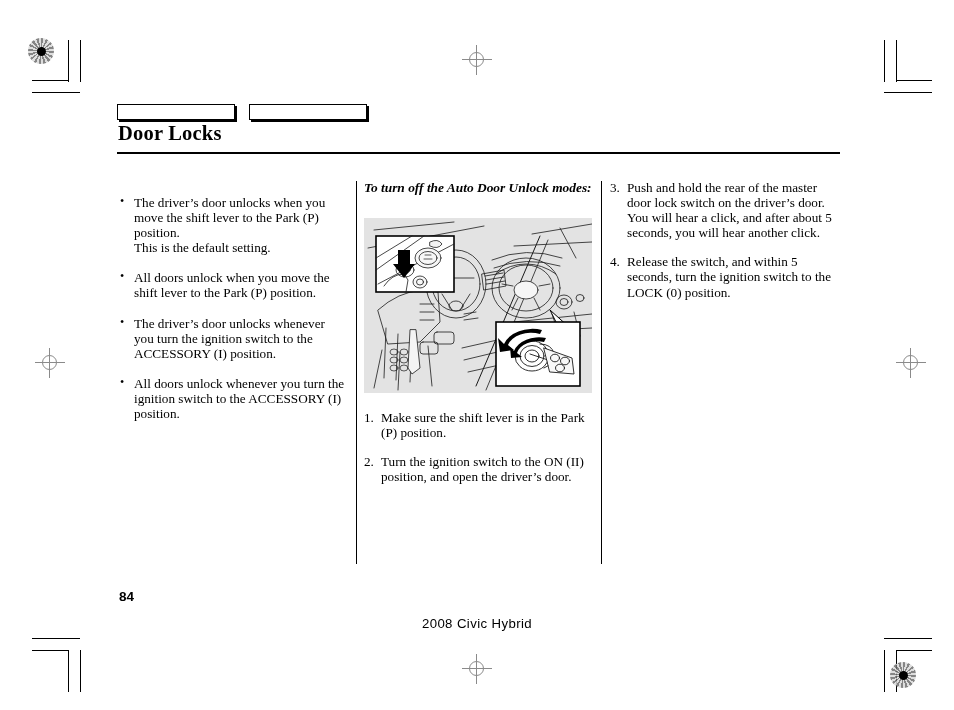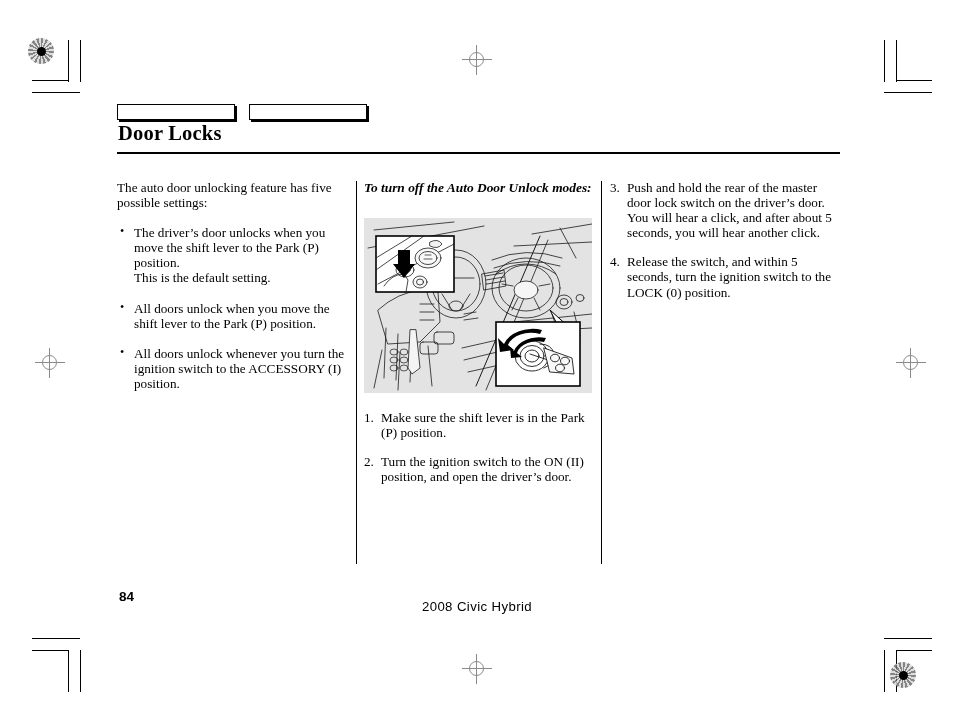--- a/index.html
+++ b/index.html
@@ -192,21 +192,21 @@
   
   .folio {
     position: absolute;
     left: 119px; top: 589px;
     font-family: "Liberation Sans", sans-serif;
     font-weight: bold;
     font-size: 13.5px;
   }
   .footer-model {
     position: absolute;
-    left: 0; top: 599px;
+    left: 0; top: 616px;
     width: 954px;
     text-align: center;
     font-family: "Liberation Sans", sans-serif;
     font-size: 13.2px;
     letter-spacing: .4px;
   }
 </style>
 </head>
 <body>
 
@@ -266,29 +266,31 @@
     <div class="tab"></div>
   </div>
 
   <div class="page-title">Door Locks</div>
   <div class="title-rule"></div>
 
   <div class="col-rule r1"></div>
   <div class="col-rule r2"></div>
 
   <div class="col left">
-    <p class="para">The auto door unlocking feature has five possible settings:</p>
 
     <ul class="bullets">
       <li>
         <span>The driver’s door unlocks when you move the shift lever to the Park (P) position.</span>
         <span class="l2">This is the default setting.</span>
       </li>
       <li>
         <span>All doors unlock when you move the shift lever to the Park (P) position.</span>
+      </li>
+      <li>
+        <span>The driver’s door unlocks whenever you turn the ignition switch to the ACCESSORY (I) position.</span>
       </li>
       <li>
         <span>All doors unlock whenever you turn the ignition switch to the ACCESSORY (I) position.</span>
       </li>
     </ul>
   </div>
 
   <div class="col middle">
     <div class="sub-head-italic">To turn off the Auto Door Unlock modes:</div>
 

